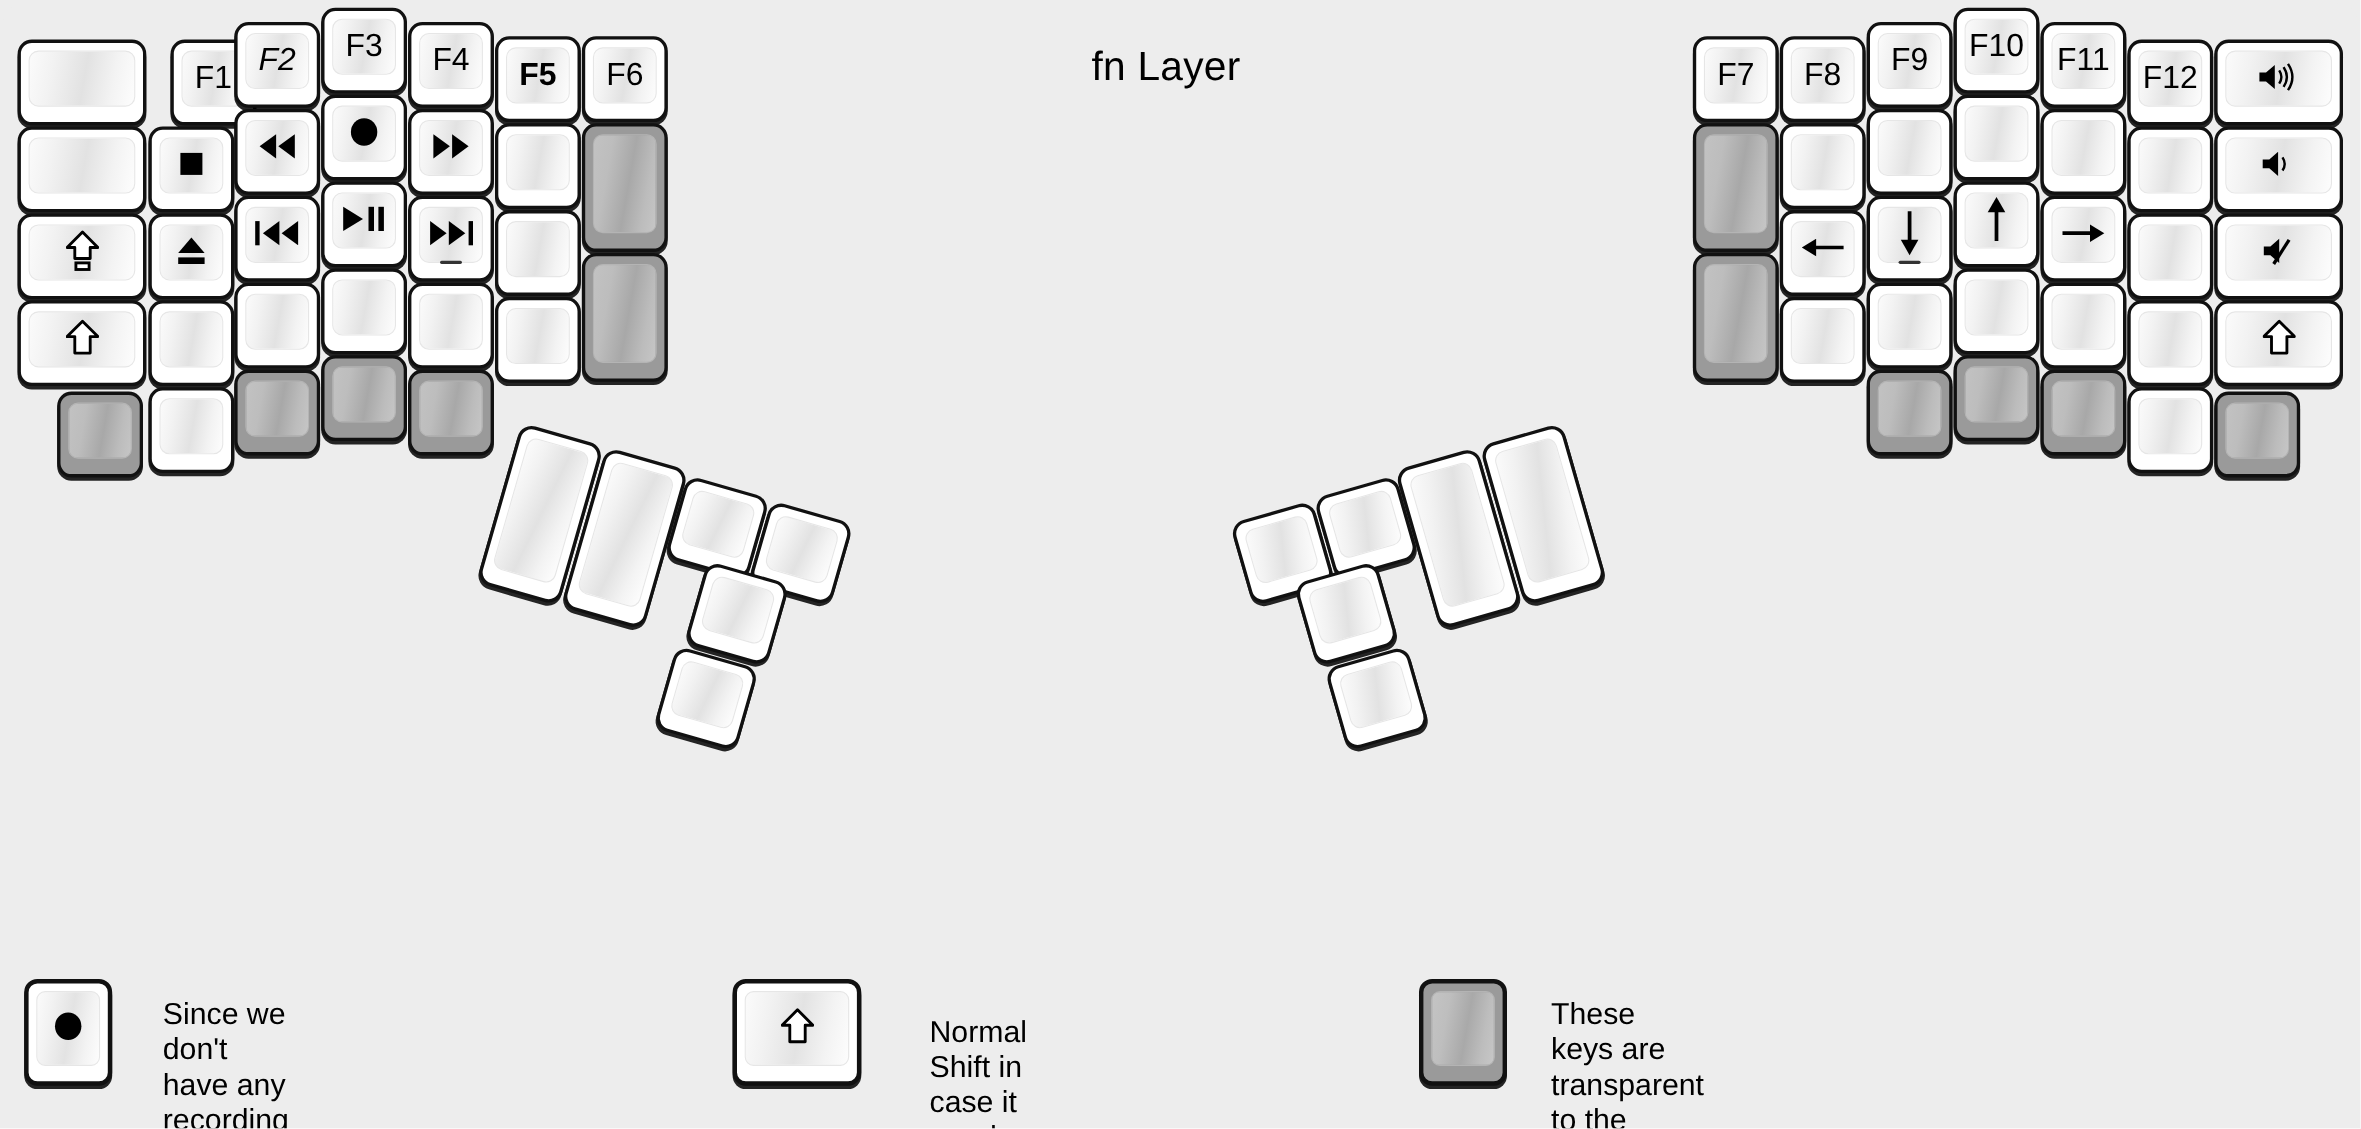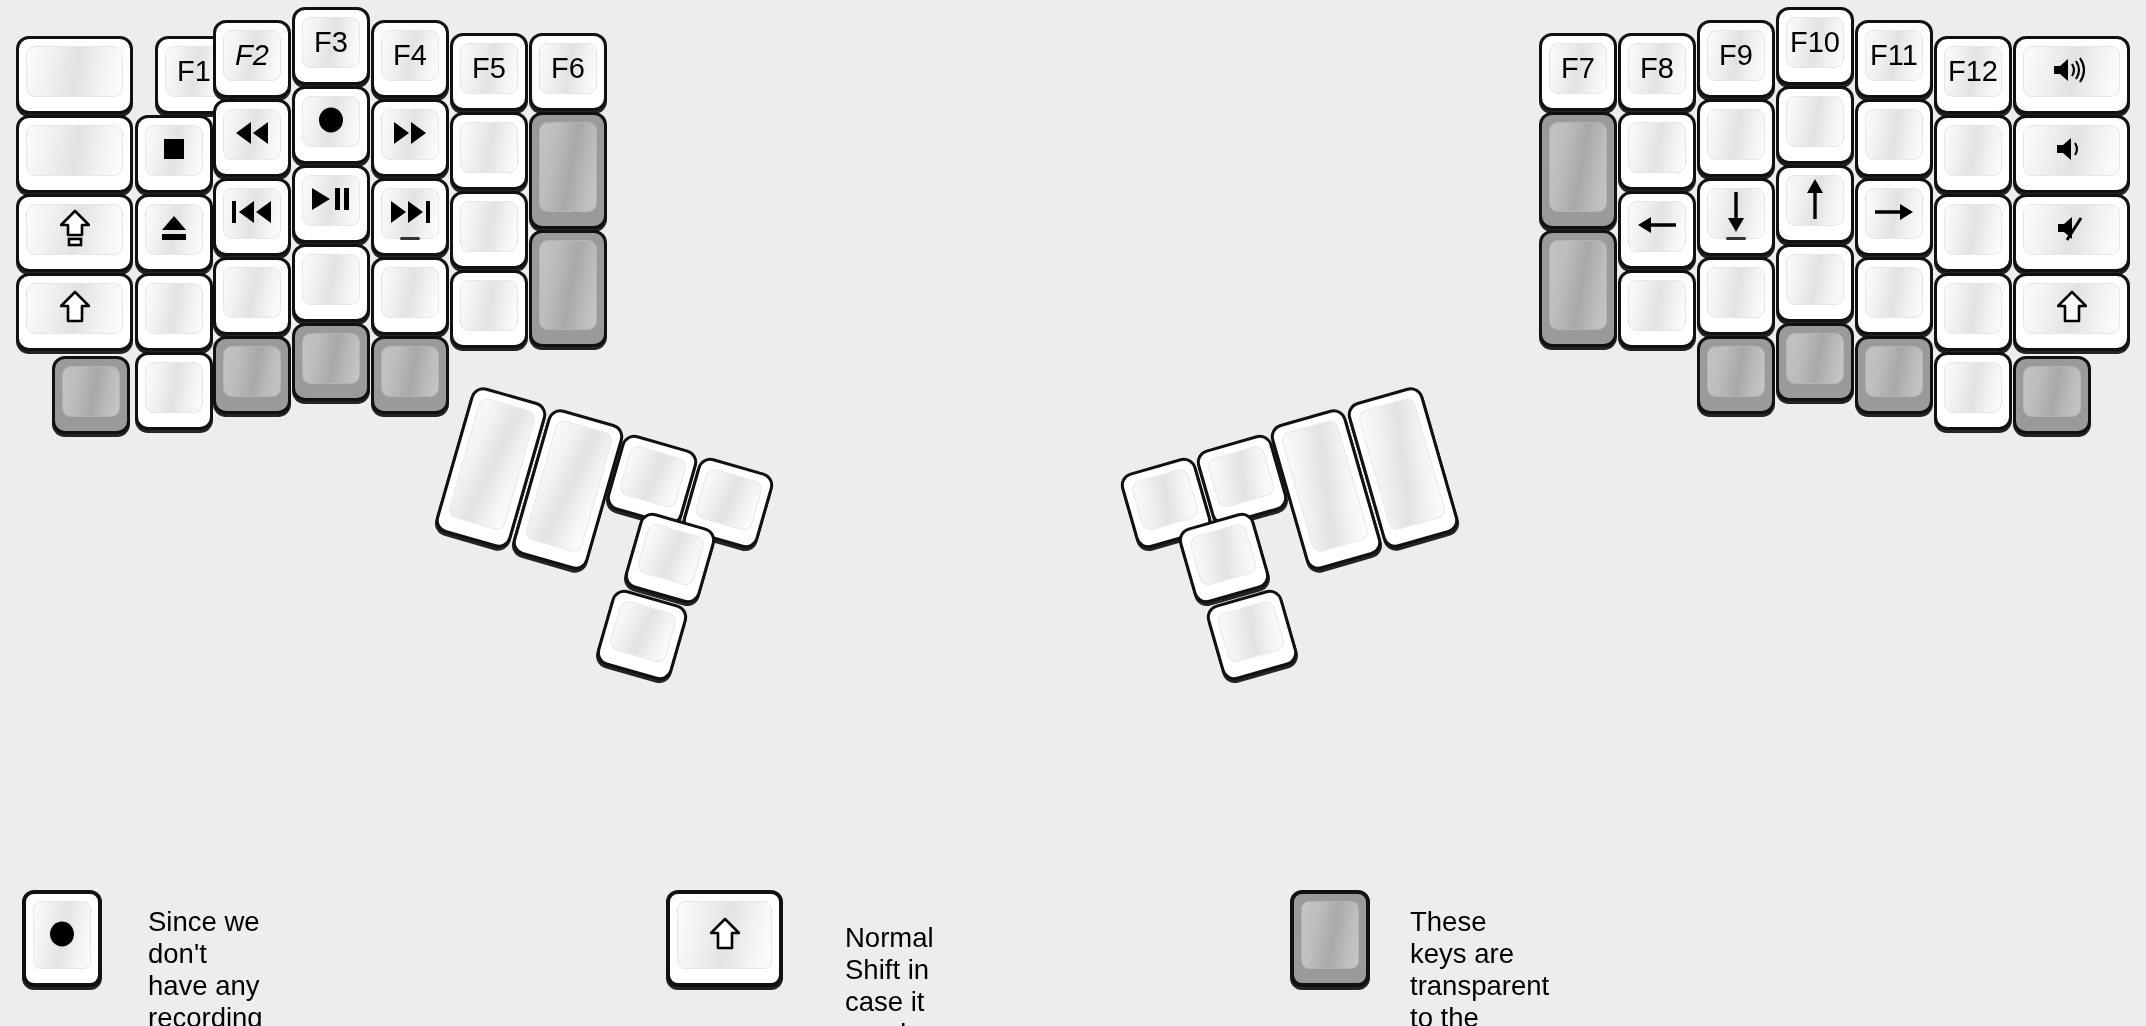--- a/index.html
+++ b/index.html
@@ -103,20 +103,21 @@
     color:#000;
     white-space:pre-line;
   }
 </style>
 </head>
 <body>
 
 <div id="stage">
   <div id="panel"></div>
 
+  <div id="title">fn Layer</div>
 
   <div id="keys-layer">
       <div class="key" style="left: 16px; top: 36px; width: 117px; height: 78px;">
         <div class="cap"></div>
       </div>
       <div class="key" style="left: 16px; top: 115px; width: 117px; height: 78px;">
         <div class="cap"></div>
       </div>
       <div class="key" style="left: 16px; top: 194px; width: 117px; height: 78px;">
         <div class="cap">
@@ -239,21 +240,21 @@
             </svg></span>
         </div>
         <div class="underbar"></div>
       </div>
       <div class="key" style="left: 371px; top: 257px; width: 78px; height: 78px;">
         <div class="cap"></div>
       </div>
       <div class="key gray" style="left: 371px; top: 336px; width: 78px; height: 78px;">
         <div class="cap"></div>
       </div>
-      <div class="key" style="left: 450px; top: 33px; width: 78px; height: 78px;">
+      <div class="key" style="left: 450px; top: 33px; width: 78px; height: 78px; font-weight: bold;">
         <div class="cap">
           <span class="lbl">F5</span>
         </div>
       </div>
       <div class="key" style="left: 450px; top: 112px; width: 78px; height: 78px;">
         <div class="cap"></div>
       </div>
       <div class="key" style="left: 450px; top: 191px; width: 78px; height: 78px;">
         <div class="cap"></div>
       </div>

